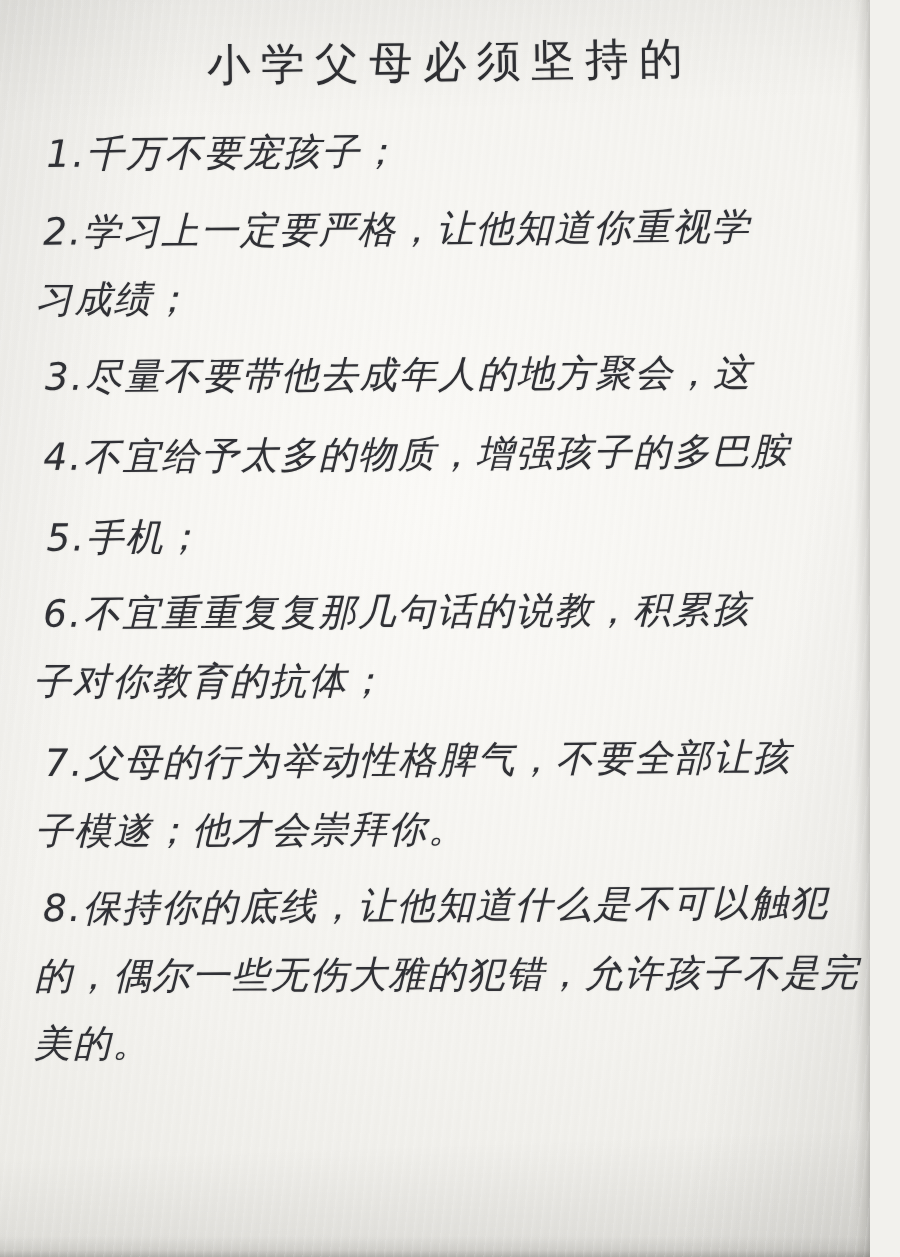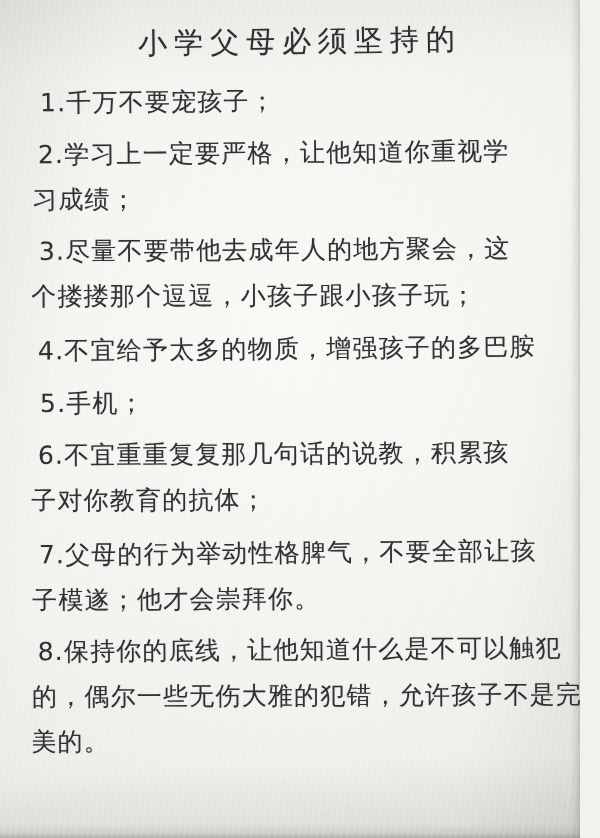--- a/index.html
+++ b/index.html
@@ -80,22 +80,23 @@
     letter-spacing: 7px;
     color: #2e2f33;
     transform: rotate(-0.8deg);
     white-space: nowrap;
     text-shadow: 0 0 1px rgba(60,60,60,.35);
   }
 
   .lines {
     position: absolute;
     top: 82px;
-    left: 38px;
+    left: 29px;
     width: 545px;
+    font-style: italic;
   }
 
   .item {
     color: #303136;
     font-size: 25px;
     line-height: 1.02;
     letter-spacing: 1.2px;
     text-shadow: 0 0 1px rgba(70,70,70,.3);
     font-family: "DejaVu Sans", sans-serif;
   }
@@ -142,21 +143,20 @@
         <span class="ln">1.千万不要宠孩子；</span>
       </div>
 
       <div class="item i2">
         <span class="ln">2.学习上一定要严格，让他知道你重视学</span>
         <span class="ln">习成绩；</span>
       </div>
 
       <div class="item i3">
         <span class="ln">3.尽量不要带他去成年人的地方聚会，这</span>
-        <span class="ln">个搂搂那个逗逗，小孩子跟小孩子玩；</span>
       </div>
 
       <div class="item i4">
         <span class="ln">4.不宜给予太多的物质，增强孩子的多巴胺</span>
       </div>
 
       <div class="item i5">
         <span class="ln">5.手机；</span>
       </div>
 

